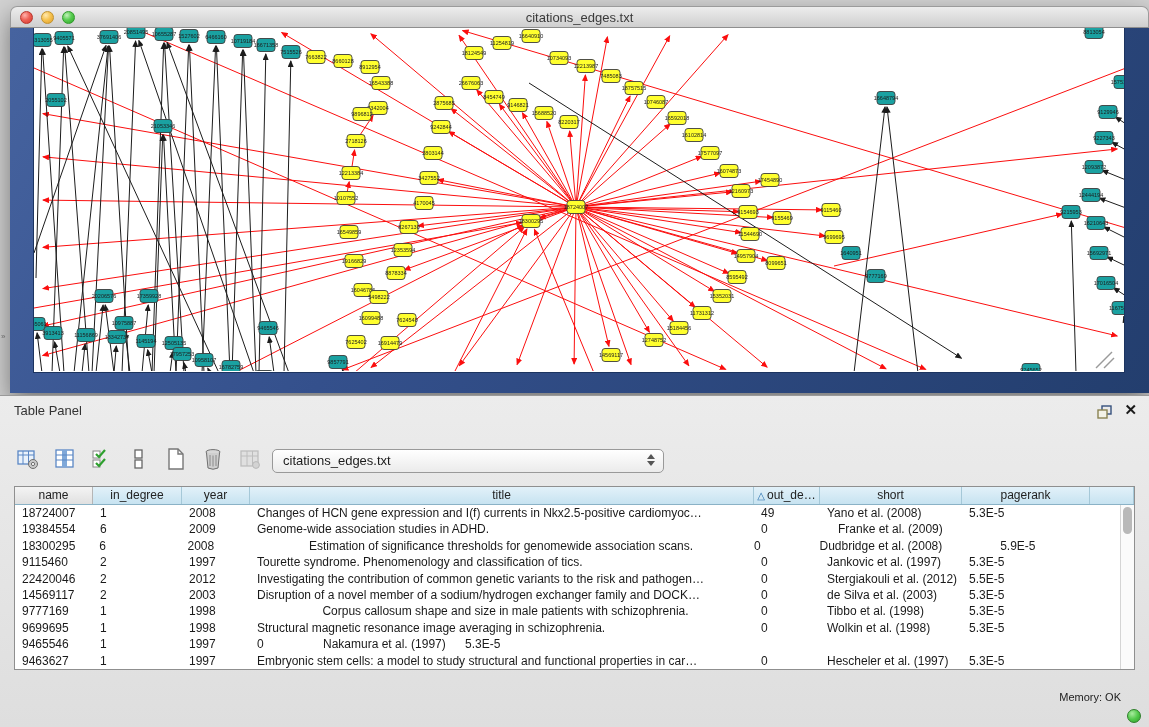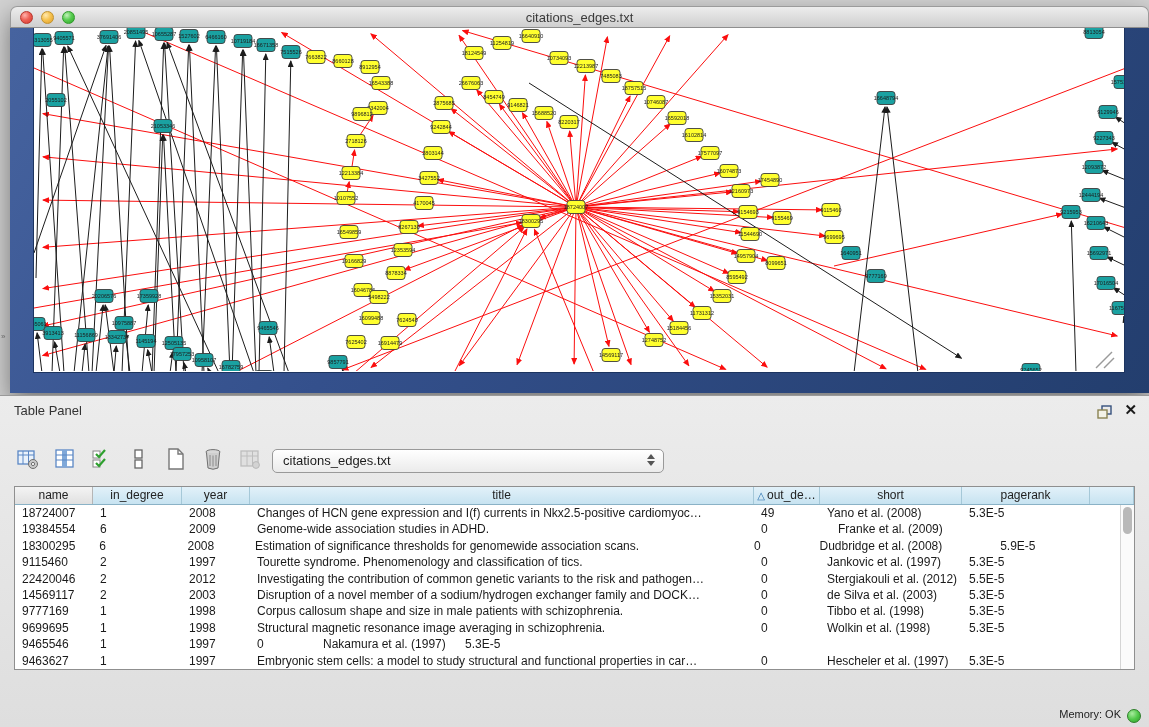--- a/index.html
+++ b/index.html
@@ -57,21 +57,21 @@
   .sthumb { position:absolute; left:2px; top:2px; width:9px; height:27px; border-radius:5px; background:#b9b9b9; }
 
   .tabbar { position:absolute; left:0; right:0; top:277px; display:flex; justify-content:center; }
   .tab { height:24px; line-height:23px; padding:0 17px; font-size:13px; color:#2d2d2d;
     background:linear-gradient(#fefefe,#f2f2f2); border:1px solid #9d9d9d; margin-left:-1px; cursor:pointer; }
   .tab:first-child { border-radius:5px 0 0 5px; margin-left:0; }
   .tab:last-child  { border-radius:0 5px 5px 0; }
   .tab.selected { background:linear-gradient(#909090,#757575); color:#fff; border-color:#6b6b6b; }
 
   .statusbar { position:absolute; left:0; right:0; bottom:0; height:26px; }
-  .mem { position:absolute; right:28px; bottom:7px; font-size:11px; color:#222; }
+  .mem { position:absolute; right:28px; bottom:24px; font-size:11px; color:#222; }
   .memdot { position:absolute; right:8px; bottom:4px; width:14px; height:14px; border-radius:50%;
     background:radial-gradient(circle at 35% 30%, #a9eb9f, #52c94a 50%, #2f9e2a); border:1px solid #2c7e28; }
 
   .sidebar-strip { position:absolute; left:0; top:0; width:10px; height:395px; background:#d2d2d2; }
   .strip-tick { position:absolute; left:1px; top:332px; font-size:8px; color:#777; }
 </style>
 </head>
 <body>
 
 <div class="sidebar-strip">
@@ -742,21 +742,21 @@
           <div class="td" style="width: 68px;">2009</div>
           <div class="td" style="width: 504px;">Genome-wide association studies in ADHD.</div>
           <div class="td" style="width: 66px;">0</div>
           <div class="td" style="width: 142px; margin-left: 11px;">Franke et al. (2009)</div>
           <div class="td" style="width: 128px; margin-top: 17px;">5.6E-5</div>
         </div>
         <div class="tr">
           <div class="td" style="width: 78px;">18300295</div>
           <div class="td" style="width: 89px;">6</div>
           <div class="td" style="width: 68px;">2008</div>
-          <div class="td" style="width: 504px;">Estimation of significance thresholds for genomewide association scans.</div>
+          <div class="td" style="width: 504px; text-align: center;">Estimation of significance thresholds for genomewide association scans.</div>
           <div class="td" style="width: 66px;">0</div>
           <div class="td" style="width: 142px;">Dudbridge et al. (2008)</div>
           <div class="td" style="width: 128px; margin-left: 40px;">5.9E-5</div>
         </div>
         <div class="tr">
           <div class="td" style="width: 78px;">9115460</div>
           <div class="td" style="width: 89px;">2</div>
           <div class="td" style="width: 68px;">1997</div>
           <div class="td" style="width: 504px;">Tourette syndrome. Phenomenology and classification of tics.</div>
           <div class="td" style="width: 66px;">0</div>
@@ -778,21 +778,21 @@
           <div class="td" style="width: 68px;">2003</div>
           <div class="td" style="width: 504px;">Disruption of a novel member of a sodium/hydrogen exchanger family and DOCK…</div>
           <div class="td" style="width: 66px;">0</div>
           <div class="td" style="width: 142px;">de Silva et al. (2003)</div>
           <div class="td" style="width: 128px;">5.3E-5</div>
         </div>
         <div class="tr">
           <div class="td" style="width: 78px;">9777169</div>
           <div class="td" style="width: 89px;">1</div>
           <div class="td" style="width: 68px;">1998</div>
-          <div class="td" style="width: 504px;">Corpus callosum shape and size in male patients with schizophrenia.</div>
+          <div class="td" style="width: 504px; text-align: center;">Corpus callosum shape and size in male patients with schizophrenia.</div>
           <div class="td" style="width: 66px;">0</div>
           <div class="td" style="width: 142px;">Tibbo et al. (1998)</div>
           <div class="td" style="width: 128px;">5.3E-5</div>
         </div>
         <div class="tr">
           <div class="td" style="width: 78px;">9699695</div>
           <div class="td" style="width: 89px;">1</div>
           <div class="td" style="width: 68px;">1998</div>
           <div class="td" style="width: 504px;">Structural magnetic resonance image averaging in schizophrenia.</div>
           <div class="td" style="width: 66px;">0</div>

